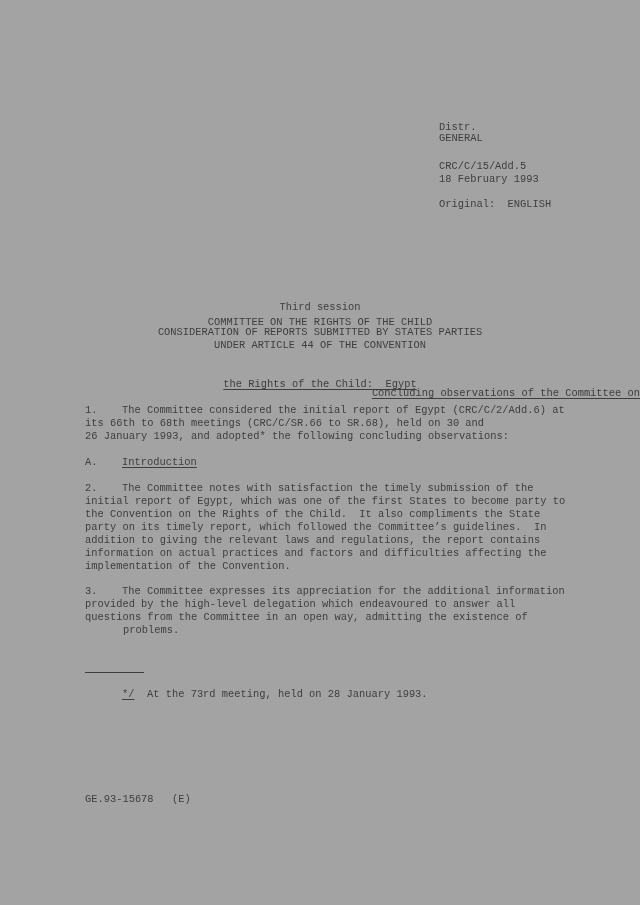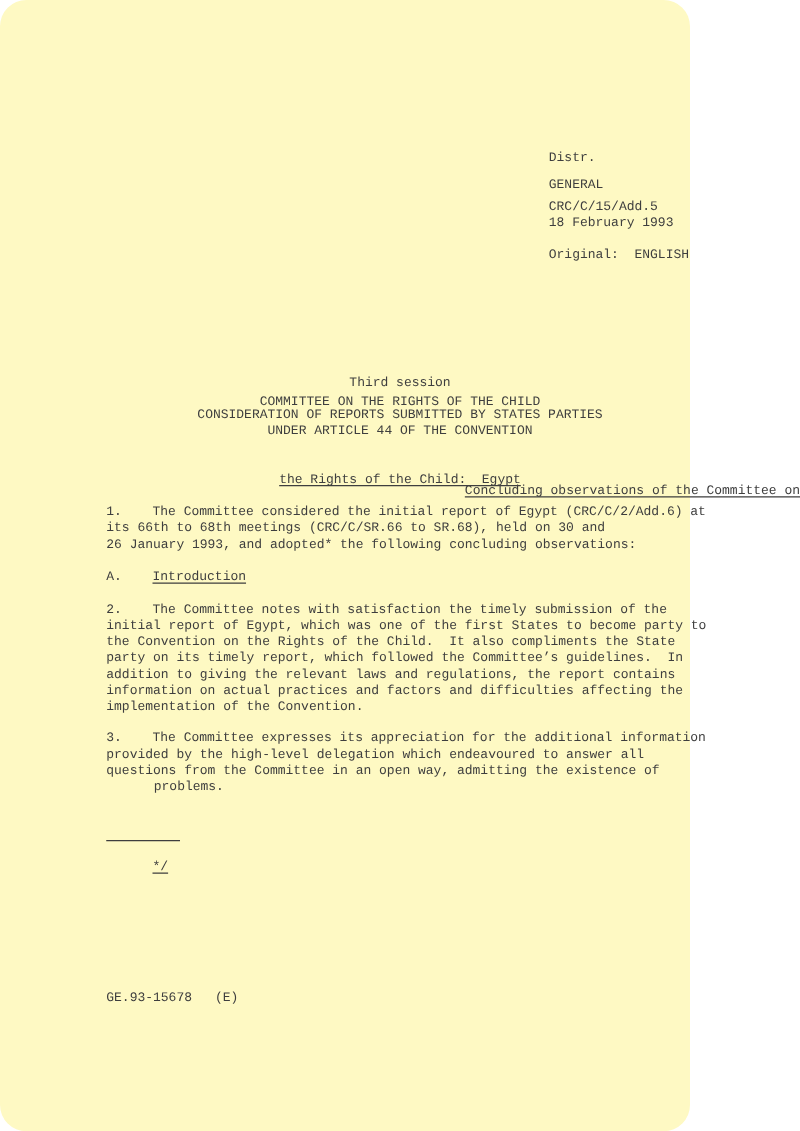--- a/index.html
+++ b/index.html
@@ -1,34 +1,34 @@
 <!DOCTYPE html>
 <html><head>
 <meta charset="utf-8">
 <style>
   html, body { margin: 0; padding: 0; background: #ffffff; }
   body { width: 640px; height: 905px; position: relative; overflow: hidden; }
   .page {
-    position: absolute; left: 0; top: 0; width: 552px; height: 905px;
-    background: #fef9c3;
+    position: absolute; left: 0; top: 0; width: 640px; height: 905px;
+    background: #a3a3a3;
     font-family: "Liberation Mono", "DejaVu Sans Mono", monospace;
-    font-size: 10.4px; line-height: 13px; color: #3e3e3e; border-radius: 21px;
+    font-size: 10.4px; line-height: 13px; color: #3e3e3e;
   }
   .ln { position: absolute; white-space: pre; }
   .u { text-decoration: underline; text-underline-offset: 2px; }
   .center { left: 0; width: 640px; text-align: center; }
   .rule { position: absolute; left: 85px; top: 672px; width: 59px; height: 1px; background: #3e3e3e; }
 </style>
 </head>
 <body>
 
 <div class="page">
 
   <div class="ln" style="left:439px;top:121px;">Distr.</div>
-  <div class="ln" style="left:439px;top:142px;font-family:Liberation Mono, monospace;">GENERAL</div>
+  <div class="ln" style="left:439px;top:132px;font-family:Liberation Mono, monospace;">GENERAL</div>
   <div class="ln" style="left:439px;top:160px;text-align:right;">CRC/C/15/Add.5</div>
   <div class="ln" style="left:439px;top:173px;">18 February 1993</div>
   <div class="ln" style="left:439px;top:198px;">Original:  ENGLISH</div>
 
   <div class="ln center" style="top:275px;margin-top:41px;">COMMITTEE ON THE RIGHTS OF THE CHILD</div>
   <div class="ln center" style="top:326px;">CONSIDERATION OF REPORTS SUBMITTED BY STATES PARTIES</div>
   <div class="ln center" style="top:301px;">Third session</div>
   <div class="ln center" style="top:339px;">UNDER ARTICLE 44 OF THE CONVENTION</div>
   <div class="ln center" style="top:387px;text-align:right;"><span class="u">Concluding observations of the Committee on</span></div>
   <div class="ln center" style="top:378px;"><span class="u">the Rights of the Child:  Egypt</span></div>
@@ -57,17 +57,18 @@
   <div>
     <div class="ln" style="left:85px;top:585px;">3.</div>
     <div class="ln" style="left:122px;top:585px;">The Committee expresses its appreciation for the additional information</div>
     <div class="ln" style="left:85px;top:598px;">provided by the high-level delegation which endeavoured to answer all</div>
     <div class="ln" style="left:85px;top:611px;">questions from the Committee in an open way, admitting the existence of</div>
     <div class="ln" style="left:85px;top:624px;margin-left:38px;">problems.</div>
   </div>
 
   <div class="rule"></div>
   <div class="ln u" style="left:122px;top:688px;">*/</div>
+  <div class="ln" style="left:147px;top:688px;">At the 73rd meeting, held on 28 January 1993.</div>
 
   <div class="ln" style="left:85px;top:793px;">GE.93-15678</div>
   <div class="ln" style="left:172px;top:793px;">(E)</div>
 
 </div>
 
 </body></html>

